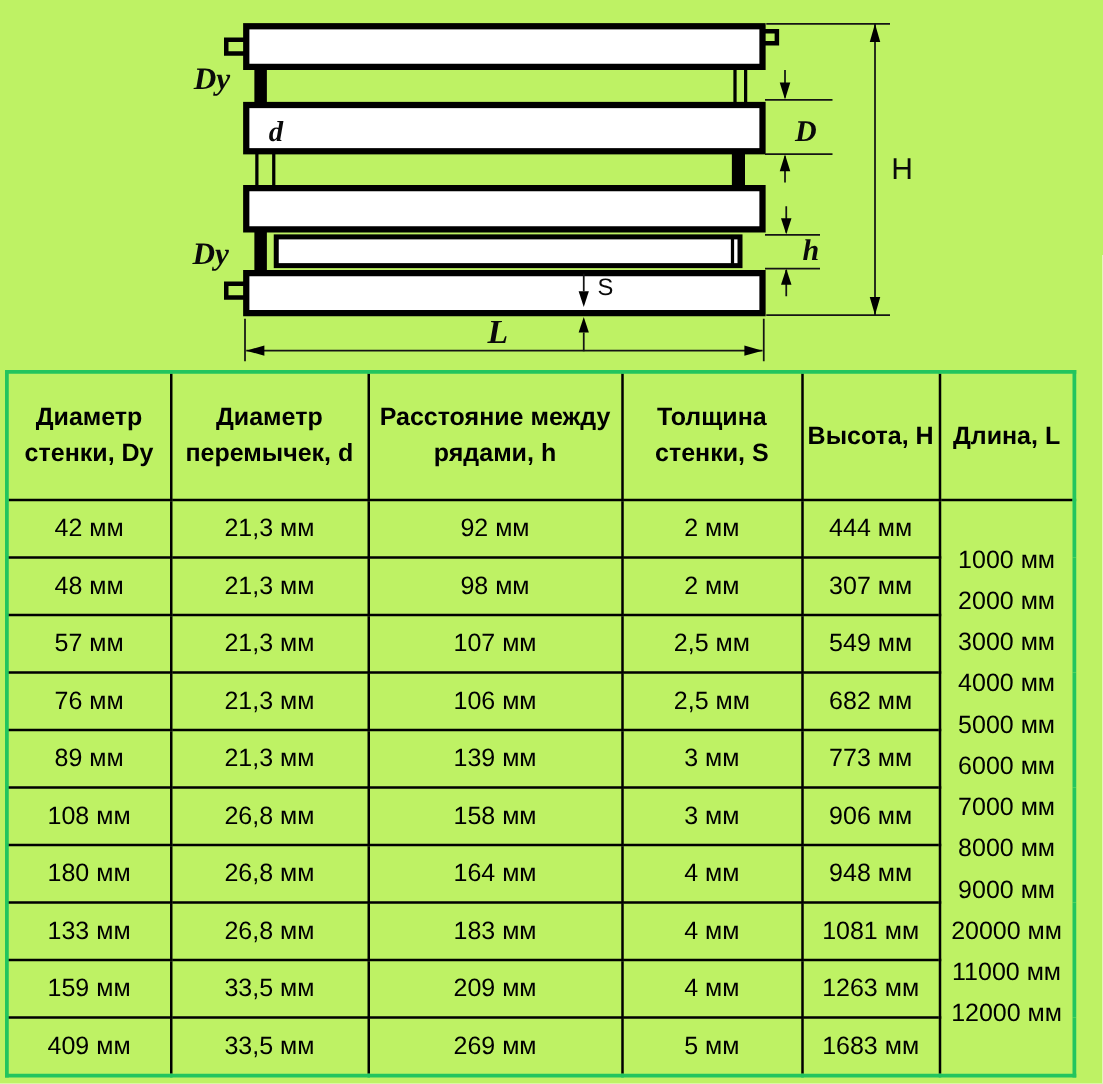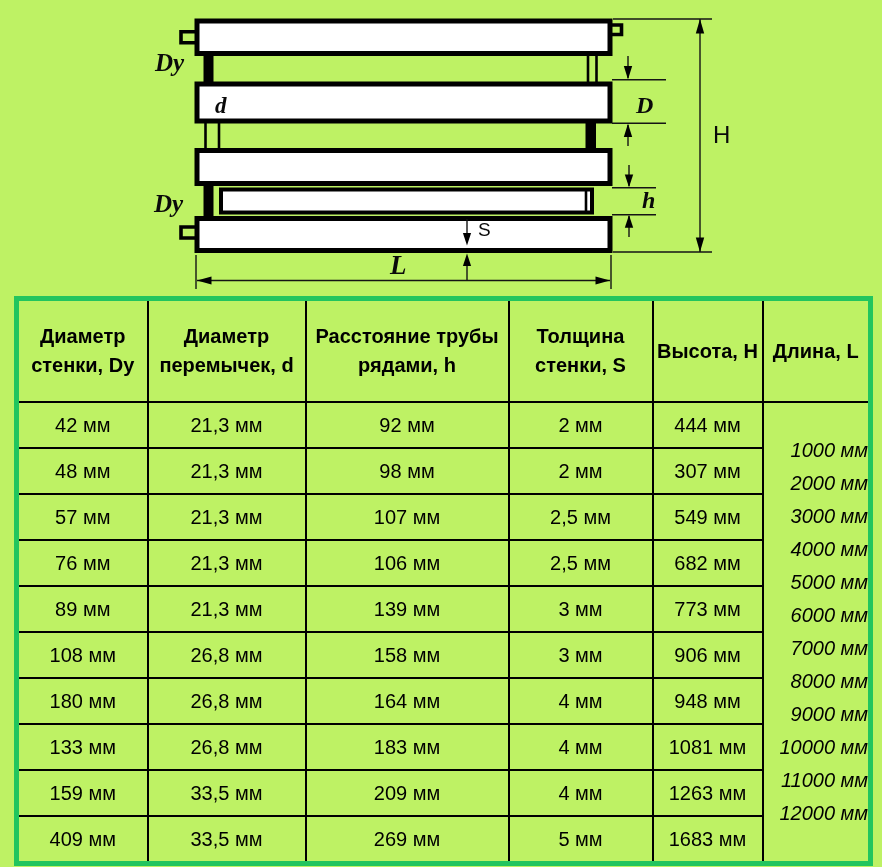--- a/index.html
+++ b/index.html
@@ -1,28 +1,28 @@
 <!DOCTYPE html>
 <html><head>
 <meta charset="utf-8">
 <style>
   html,body{margin:0;padding:0;background:#fff;}
   .page{position:relative;width:882px;height:867px;background:#bef264;overflow:hidden;
         font-family:"Liberation Sans",sans-serif;}
   .diagram{position:absolute;left:0;top:0;width:882px;height:295px;}
   .lbl-serif{font-family:"Liberation Serif",serif;font-style:italic;font-weight:bold;fill:#0a0a0a;}
   .lbl-sans{font-family:"Liberation Sans",sans-serif;font-weight:normal;fill:#0a0a0a;}
-  table.dims{position:absolute;left:14px;top:296px;width:854px;border-collapse:collapse;
-             table-layout:fixed;border:5px solid #22c55e;}
+  table.dims{position:absolute;left:4px;top:296px;width:854px;border-collapse:collapse;
+             table-layout:fixed;border:3px solid #22c55e;}
   table.dims th,table.dims td{border:2px solid #000;text-align:center;vertical-align:middle;
              padding:0;color:#000;overflow:hidden;}
   table.dims th{font-size:20px;font-weight:bold;line-height:29px;height:100px;}
   table.dims td{font-size:20px;font-weight:normal;height:44px;}
   td.merged{vertical-align:middle;}
-  td.merged .lv{line-height:33px;font-size:20px;text-align:right;font-style:italic;}
+  td.merged .lv{line-height:33px;font-size:20px;text-align:center;}
 </style>
 </head>
 <body>
 
 <div class="page">
 
   <svg class="diagram" viewBox="0 0 882 295" xmlns="http://www.w3.org/2000/svg">
 
     <rect x="203.5" y="54" width="10" height="32" fill="#000"></rect>
     <rect x="585.5" y="121" width="10.5" height="32" fill="#000"></rect>
@@ -108,21 +108,21 @@
         <col style="width:110px">
         <col style="width:108px">
     </colgroup>
     <thead>
       <tr>
         <th>
           <span>Диаметр</span><br><span>стенки, Dy</span></th>
         <th>
           <span>Диаметр</span><br><span>перемычек, d</span></th>
         <th>
-          <span>Расстояние трубы</span><br><span>рядами, h</span></th>
+          <span>Расстояние между</span><br><span>рядами, h</span></th>
         <th>
           <span>Толщина</span><br><span>стенки, S</span></th>
         <th>
           <span>Высота, H</span></th>
         <th>
           <span>Длина, L</span></th>
       </tr>
     </thead>
     <tbody id="tbody">
         <tr>
@@ -134,21 +134,21 @@
           <td rowspan="10" class="merged">
             <div class="lv">1000 мм</div>
             <div class="lv">2000 мм</div>
             <div class="lv">3000 мм</div>
             <div class="lv">4000 мм</div>
             <div class="lv">5000 мм</div>
             <div class="lv">6000 мм</div>
             <div class="lv">7000 мм</div>
             <div class="lv">8000 мм</div>
             <div class="lv">9000 мм</div>
-            <div class="lv">10000 мм</div>
+            <div class="lv">20000 мм</div>
             <div class="lv">11000 мм</div>
             <div class="lv">12000 мм</div>
           </td>
         </tr>
         <tr>
           <td>48 мм</td>
           <td>21,3 мм</td>
           <td>98 мм</td>
           <td>2 мм</td>
           <td>307 мм</td>

